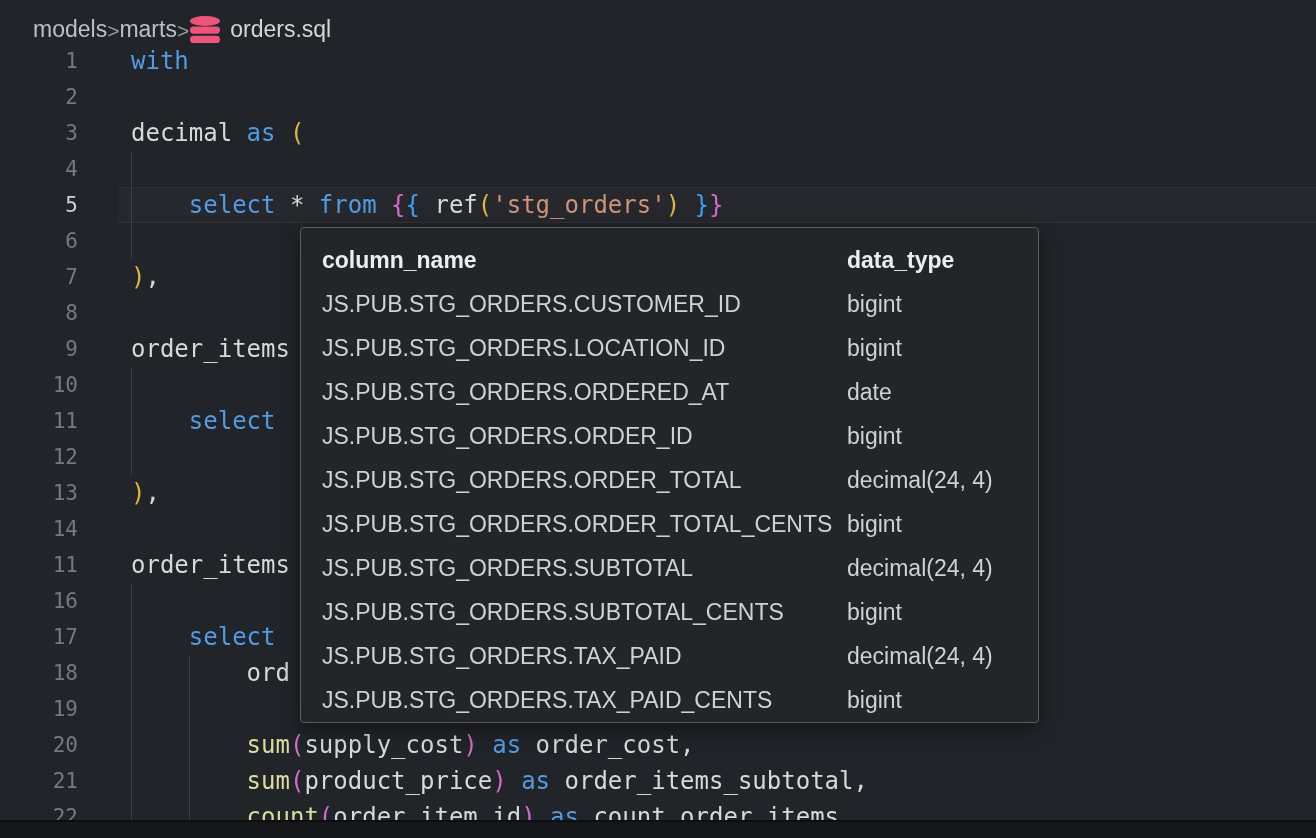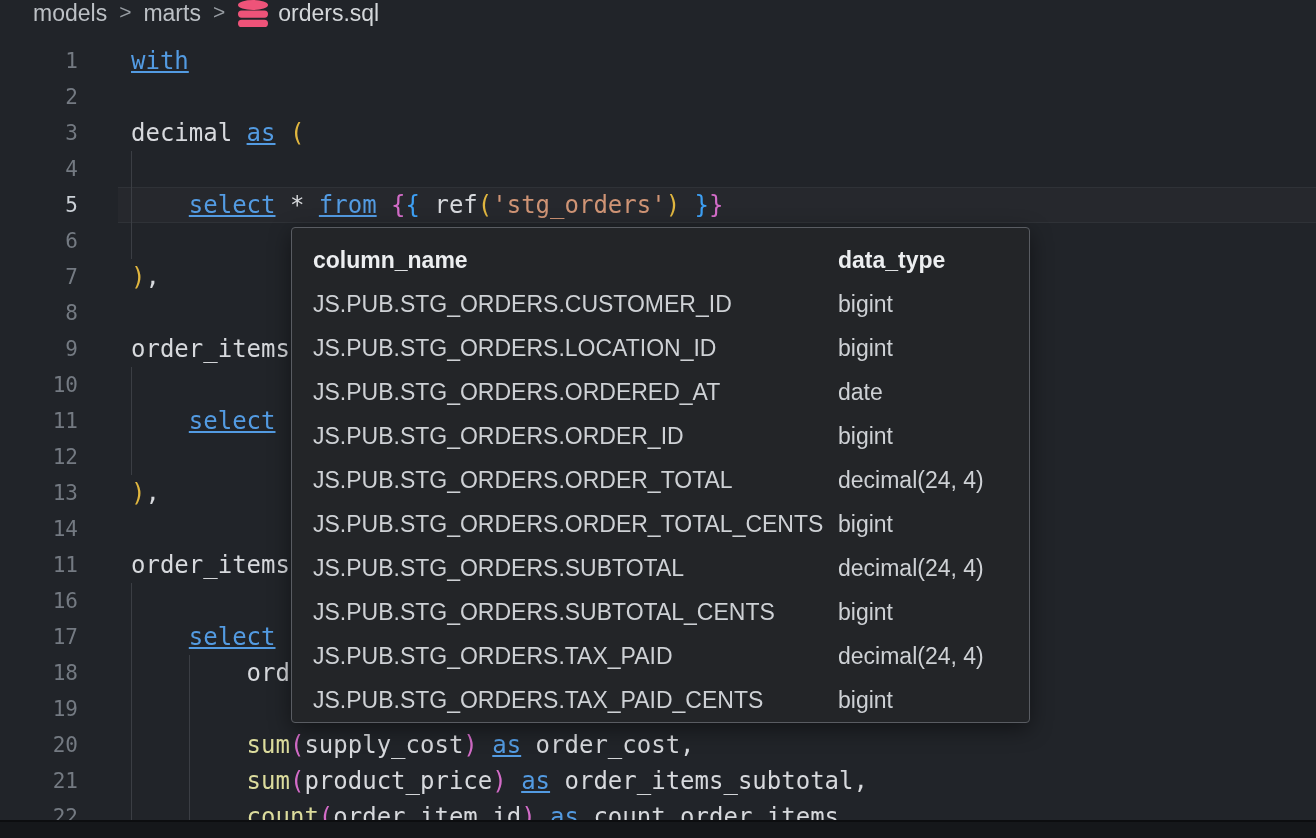--- a/index.html
+++ b/index.html
@@ -23,22 +23,22 @@
     --popup-header:#eceef0;
     --popup-row:#ced1d5;
     --hl-bg:#26282d;
     --hl-border:#2f3237;
   }
   *{margin:0;padding:0;box-sizing:border-box;}
   html,body{width:1316px;height:838px;overflow:hidden;}
   body{background:var(--bg);font-family:"Liberation Sans",sans-serif;position:relative;}
 
   
-  .breadcrumb{position:absolute;top:0;left:0;width:100%;height:43px;display:flex;align-items:flex-start;
-    padding-left:33px;gap:12px;font-size:23px;color:var(--crumb);z-index:3;}
+  .breadcrumb{position:absolute;top:0;left:0;width:100%;height:43px;display:flex;align-items:flex-end;
+    padding-left:33px;font-size:23px;color:var(--crumb);z-index:3;}
   .breadcrumb .sep{color:var(--crumb-sep);font-size:21px;}
   .breadcrumb .file{display:flex;align-items:center;gap:9px;color:var(--file);}
   .breadcrumb .dbicon{display:inline-flex;width:32px;height:27px;}
 
   
   .editor{position:absolute;top:43px;left:0;width:1316px;height:795px;}
 
   .line-highlight{position:absolute;top:144px;left:118px;right:0;height:36px;
     background:var(--hl-bg);border-top:1px solid var(--hl-border);border-bottom:1px solid var(--hl-border);z-index:1;}
 
@@ -47,30 +47,30 @@
   .guide.g2{left:131px;top:324px;height:108px;}
   .guide.g3{left:131px;top:540px;height:237px;}
   .guide.g4{left:189px;top:612px;height:165px;}
 
   .lines{position:absolute;top:0;left:0;width:100%;z-index:3;
     font-family:"DejaVu Sans Mono","Liberation Mono",monospace;font-size:24px;line-height:36px;}
   .line{display:flex;height:36px;white-space:pre;}
   .line .ln{display:inline-block;width:78px;text-align:right;color:var(--ln);font-size:21px;flex:none;}
   .line .codetxt{display:inline-block;margin-left:53px;color:var(--txt);}
   .line.active .ln{color:var(--ln-active);}
-  .tk-kw{color:var(--kw);text-decoration:underline;}
+  .tk-kw{color:var(--kw);}
   .tk-str{color:var(--str);}
   .tk-fn{color:var(--fn);text-align:center;}
   .tk-b1{color:var(--b1);}
   .tk-b2{color:var(--b2);}
   .tk-b3{color:var(--b3);}
   .tk-txt{color:var(--txt);}
 
   
-  .popup{position:absolute;left:291px;top:184px;width:739px;height:496px;
+  .popup{position:absolute;left:300px;top:184px;width:739px;height:496px;
     background:#232528;border:1px solid var(--popup-border);border-radius:4px;
     box-shadow:0 6px 22px rgba(0,0,0,.45);z-index:10;padding:10px 0 0 21px;overflow:hidden;}
   .popup-row{display:grid;grid-template-columns:525px 1fr;height:44px;align-items:center;
     font-size:23px;color:var(--popup-row);white-space:nowrap;}
   .popup-row.header{font-weight:bold;color:var(--popup-header);}
 
   
   .bottom-band{position:absolute;left:0;top:777px;width:100%;height:18px;background:var(--band);
     border-top:2px solid #0c0d0f;z-index:5;}
 </style>

